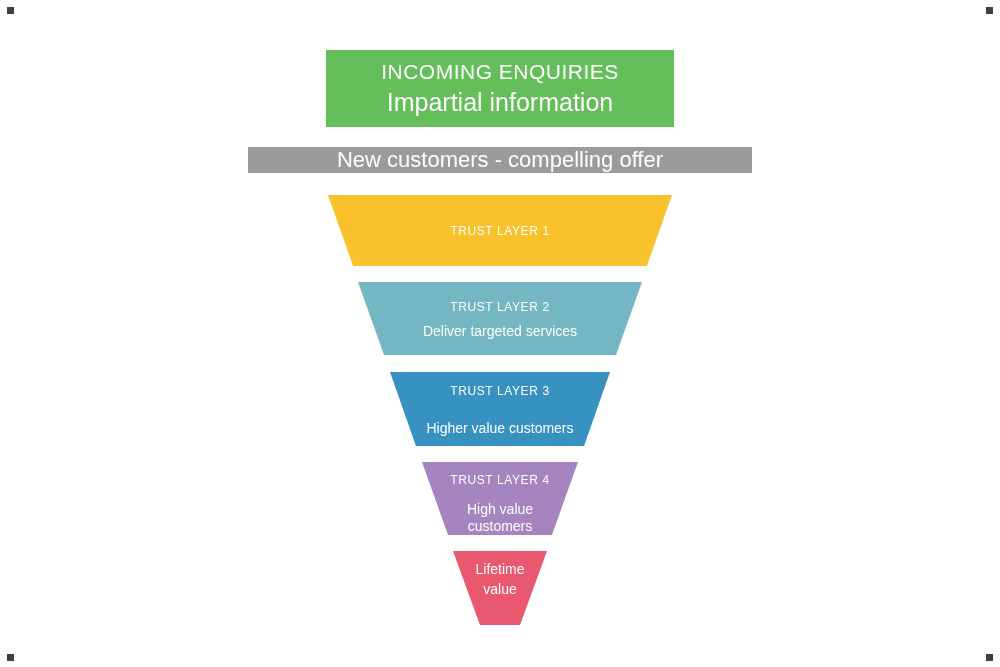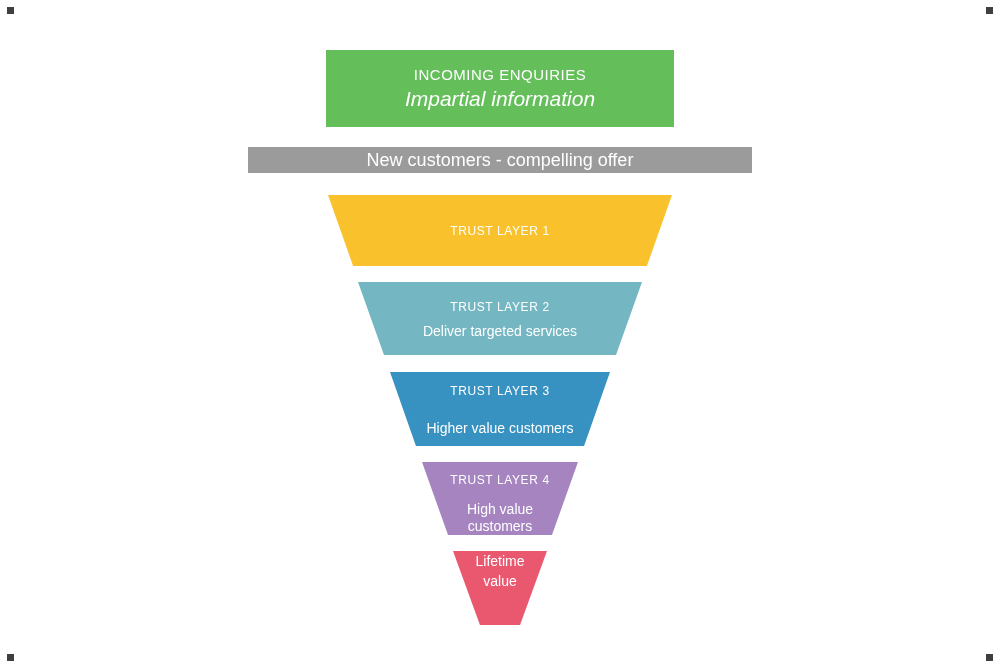--- a/index.html
+++ b/index.html
@@ -31,33 +31,33 @@
     left: 326px; top: 50px;
     width: 348px; height: 77px;
     display: flex;
     flex-direction: column;
     align-items: center;
     justify-content: center;
     gap: 4px;
     color: #ffffff;
     text-align: center;
   }
-  .header-title   { font-size: 15px; letter-spacing: 0.5px; }
-  .header-subtitle{ font-size: 21px; font-style: italic; }
+  .header-title   { font-size: 21px; letter-spacing: 0.5px; }
+  .header-subtitle{ font-size: 25px; }
 
   
   .offer-bar {
     position: absolute;
     left: 248px; top: 147px;
     width: 504px; height: 26px;
     display: flex;
     align-items: center;
     justify-content: center;
     color: #ffffff;
-    font-size: 18px;
+    font-size: 22px;
   }
 
   
   .layer {
     position: absolute;
     display: flex;
     flex-direction: column;
     align-items: center;
     color: #ffffff;
     text-align: center;
@@ -89,21 +89,21 @@
   }
   .layer-4 {
     left: 422px; top: 462px; width: 156px; height: 73px;
     clip-path: polygon(0 0, 100% 0, 83.3% 100%, 16.7% 100%);
     justify-content: flex-start; padding-top: 9px; box-sizing: border-box; gap: 12px;
   }
   .layer-4 .layer-subtitle { width: 112px; }
   .layer-5 {
     left: 453px; top: 551px; width: 94px; height: 74px;
     clip-path: polygon(0 0, 100% 0, 71.3% 100%, 28.7% 100%);
-    justify-content: flex-start; box-sizing: border-box;
+    justify-content: flex-start; padding-top: 8px; box-sizing: border-box;
   }
   .layer-5 .layer-subtitle { width: 62px; font-size: 14px; line-height: 20px; }
 </style>
 </head>
 <body>
 
 <div class="canvas">
 
   <div class="corner-mark corner-tl"></div>
   <div class="corner-mark corner-tr"></div>

